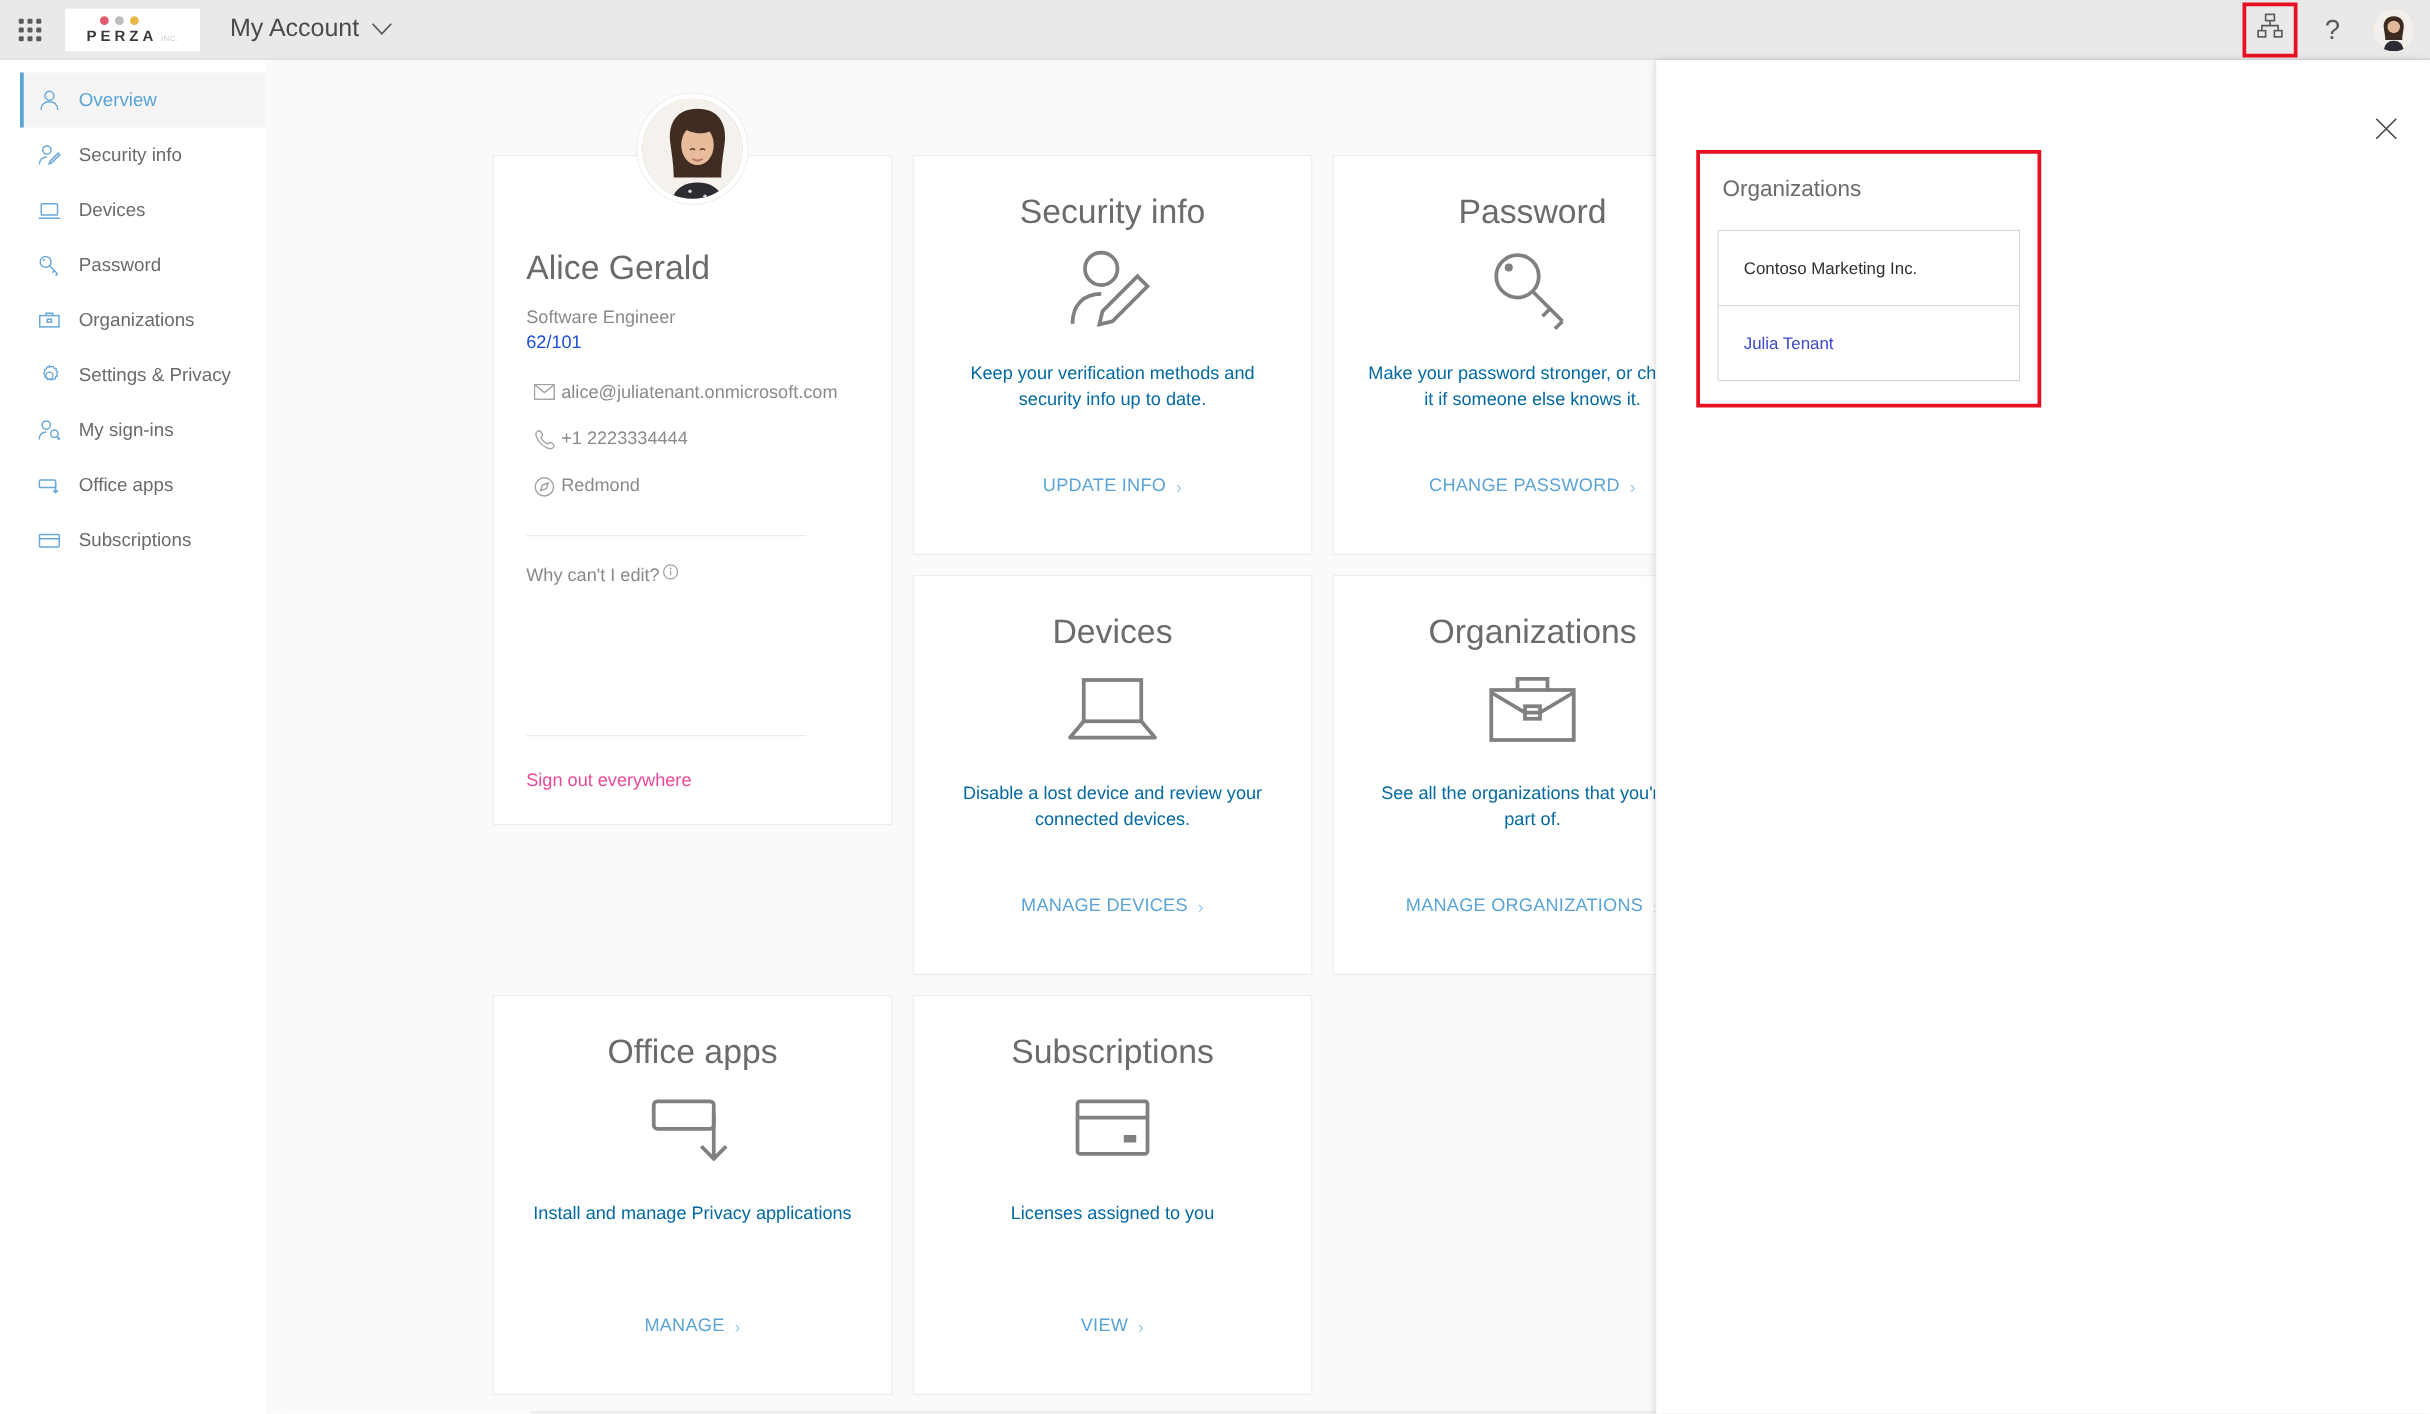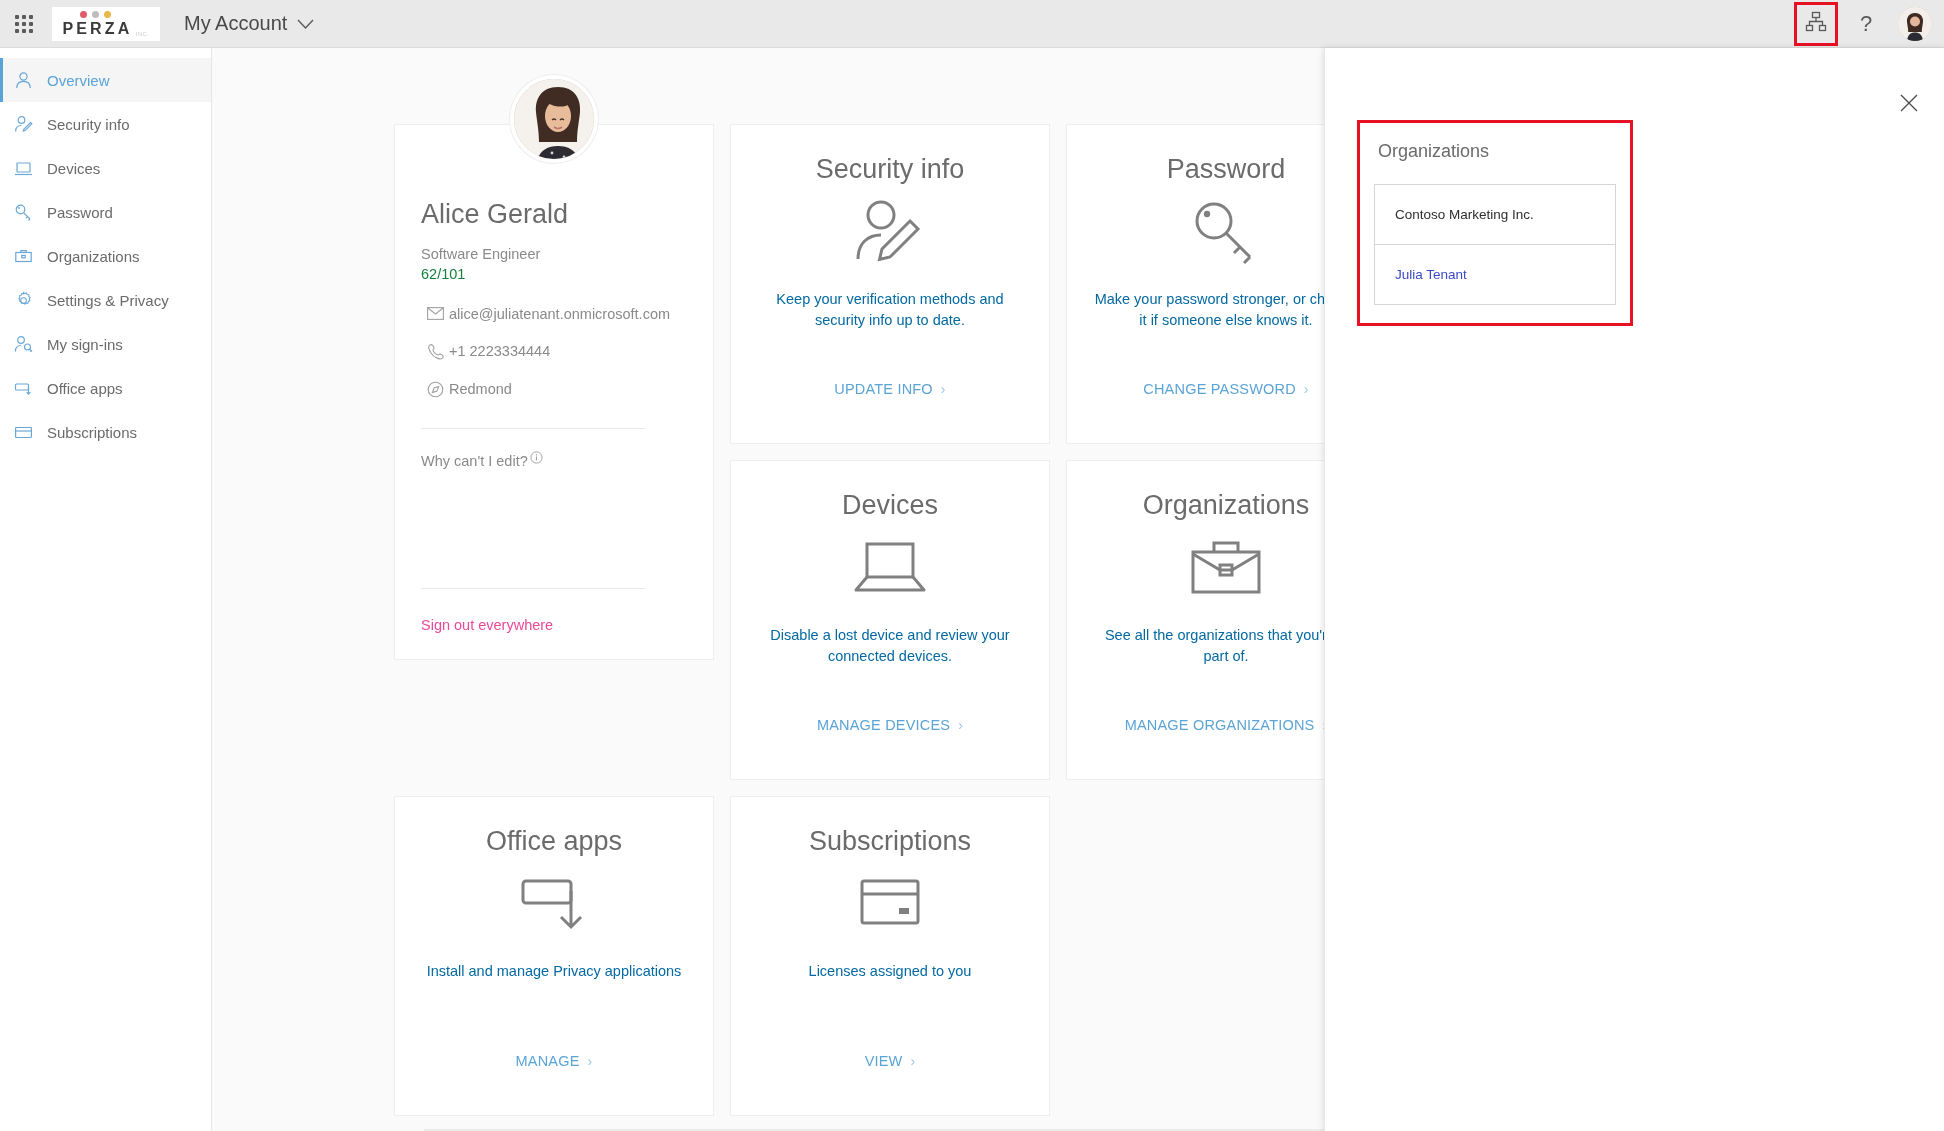--- a/index.html
+++ b/index.html
@@ -28,21 +28,21 @@
 
   .brand {
     margin-left:4px; background:#fff; height:34px; width:108px;
     display:flex; flex-direction:column; align-items:center; justify-content:center;
     cursor:pointer; padding-top:2px;
   }
   .brand-dots { display:flex; gap:5px; margin-bottom:2px; margin-right:22px; }
   .bd { width:7px;height:7px;border-radius:50%; }
   .brand-word { display:flex; align-items:flex-end; gap:1px; }
   .brand-text {
-    font-size:16px; font-weight:bold; letter-spacing:3.2px; color:#3b3b3b;
+    font-size:12px; font-weight:bold; letter-spacing:3.2px; color:#3b3b3b;
     font-family:"Liberation Sans", sans-serif;
   }
   .brand-sub { font-size:6px; color:#c9c9c9; letter-spacing:0.5px; margin-left:2px; margin-bottom:1px;}
 
   .app-title {
     margin-left:24px; font-size:20px; color:#4a4a4a; font-weight:400;
     display:flex; align-items:center; gap:10px; cursor:pointer;
   }
   .chev-down { display:inline-block; }
 
@@ -54,21 +54,21 @@
     cursor:pointer; position:relative;
   }
   .hdr-btn.highlight { outline:3px solid #e81123; outline-offset:-3px; }
   .avatar-sm {
     width:34px;height:34px;border-radius:50%;overflow:hidden; cursor:pointer;
     background:#d9cfc7; position:relative; margin-left:4px;
   }
 
   
   .sidebar {
-    position:absolute; left:0; top:48px; width:212px; height:1083px;
+    position:absolute; left:16px; top:48px; width:212px; height:1083px;
     background:#fff; border-right:1px solid #e6e6e6;
     padding-top:10px;
   }
   .nav-item {
     display:flex; align-items:center; height:44px; padding-left:12px; gap:13px;
     cursor:pointer; position:relative;
     font-size:15px; color:#6b6b6b;
   }
   .nav-item .nav-ico { width:22px; height:22px; display:flex; align-items:center; justify-content:center; flex:0 0 22px; }
   .nav-item.active { background:#f5f5f5; color:#5ba4d6; }
@@ -107,21 +107,21 @@
     display:flex; flex-direction:column; align-items:flex-start;
   }
   .avatar-big {
     position:absolute; left:50%; top:-50px; transform:translateX(-50%);
     width:88px;height:88px;border-radius:50%;
     border:4px solid #fff; overflow:hidden; background:#cdbdb0;
     box-shadow:0 0 0 1px #eee;
   }
   .p-name { font-size:27px; color:#6b6b6b; font-weight:400; }
   .p-role { font-size:14.5px; color:#8a8a8a; margin-top:14px; line-height:1.4; }
-  .p-sub  { font-size:14.5px; color:#15803d; line-height:1.4; }
+  .p-sub  { font-size:14.5px; color:#1d4ed8; line-height:1.4; }
   .p-row { display:flex; align-items:center; gap:4px; font-size:14.5px; color:#8a8a8a; margin-top:21px; align-self:flex-start; padding-left:4px;}
   .p-row .p-ico { width:20px; display:flex; align-items:center; justify-content:center; flex:0 0 20px; }
   .p-divider { width:224px; height:1px; background:#eaeaea; margin:30px 0 0; }
   .p-why { align-self:flex-start; margin-top:24px; font-size:14.5px; color:#8a8a8a; display:flex; align-items:flex-start; gap:2px; cursor:pointer;}
   .p-signout { margin-top:auto; margin-bottom:26px; align-self:flex-start; font-size:14.5px; color:#ec4899; cursor:pointer; text-decoration:none;}
   .p-divider2 { width:224px; height:1px; background:#eaeaea; position:absolute; left:26px; bottom:70px; }
 
   
   .panel {
     position:absolute; right:0; top:48px; width:620px; height:1083px;

